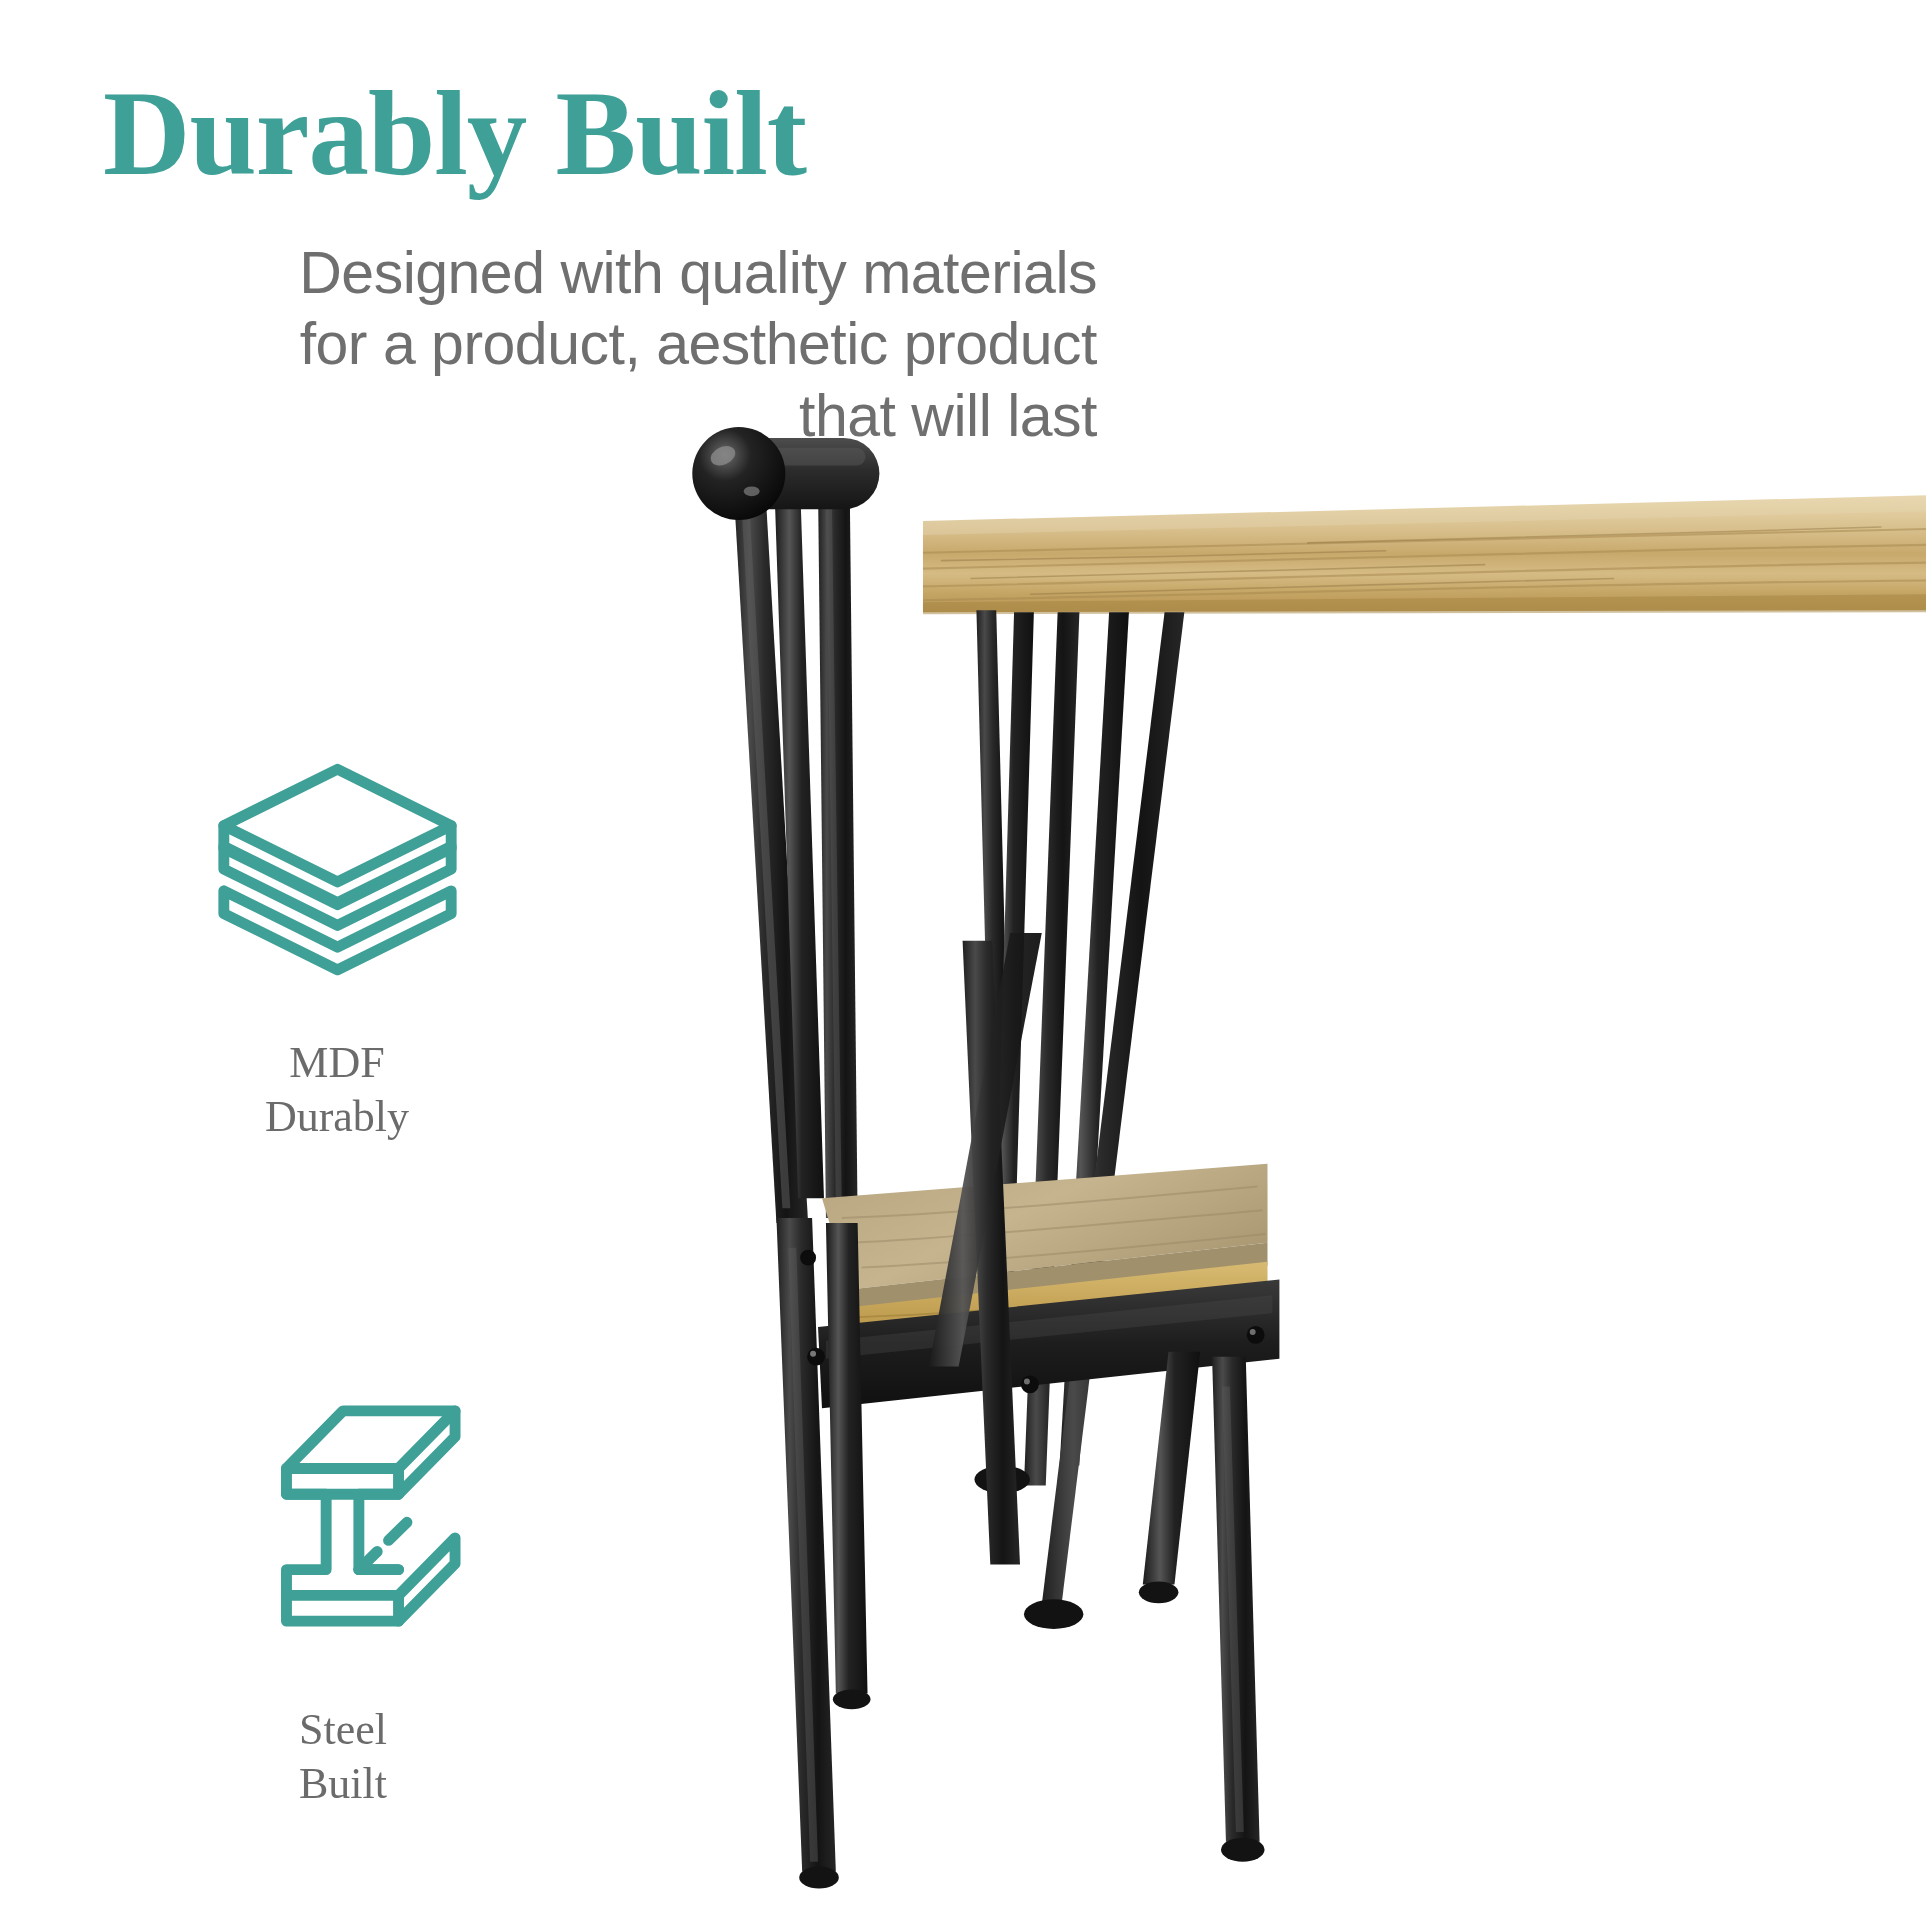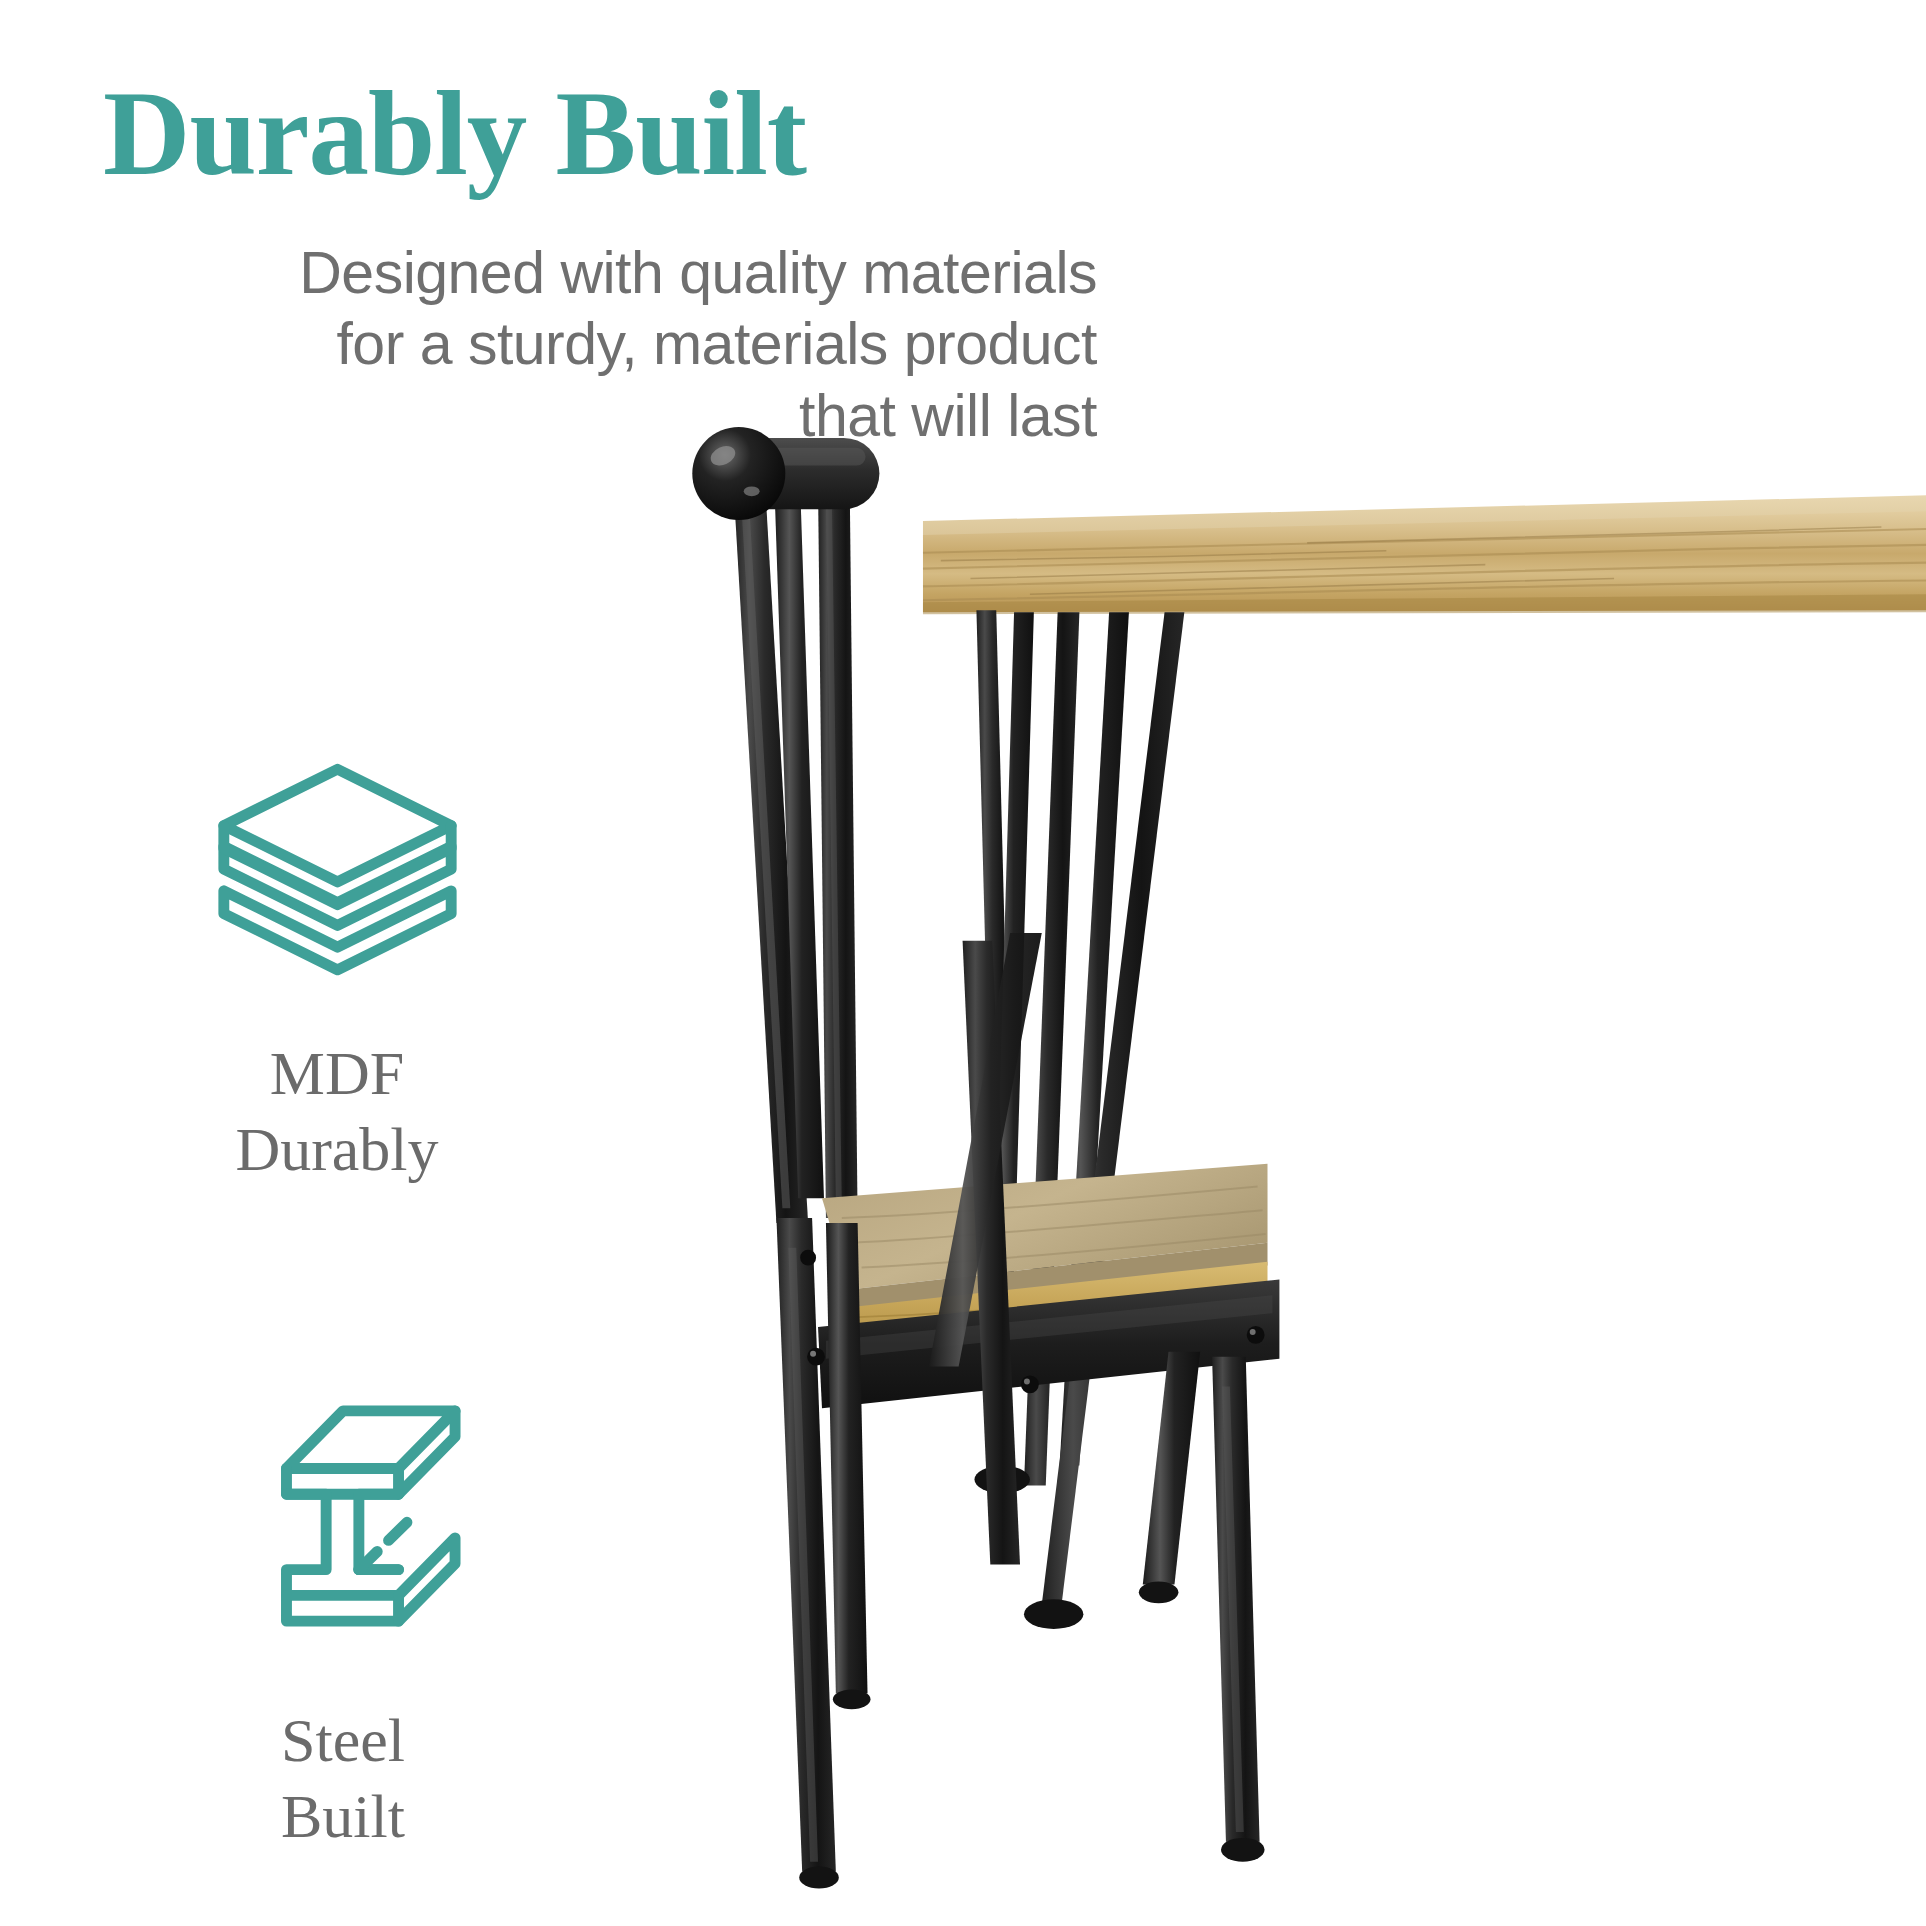--- a/index.html
+++ b/index.html
@@ -44,21 +44,21 @@
   }
   .feature.one{left:129px;top:752px;}
   .feature.two{left:135px;top:1401px;}
   .feature .icon-wrap{
     height:248px;
     display:flex;align-items:center;justify-content:center;
   }
   .feature.two .icon-wrap{height:238px;}
   .feature .label{
     font-family:"Liberation Serif", serif;
-    font-size:62px;
+    font-size:44px;
     line-height:1.22;
     color:#6b6b6b;
     margin-top:36px;
   }
   .feature.two .label{margin-top:64px;}
   .feature .label span{display:block;}
 
   
   .photo{
     position:absolute;left:614px;top:327px;
@@ -68,21 +68,21 @@
 </style>
 </head>
 <body>
 
 <div class="stage">
 
   <div class="headline">Durably Built</div>
 
   <div class="subhead">
     <div>Designed with quality materials</div>
-    <div>for a sturdy, materials product</div>
+    <div>for a product, aesthetic product</div>
     <div>that will last</div>
   </div>
 
   <div class="feature one">
     <div class="icon-wrap">
       <svg width="257" height="246" viewBox="0 0 260 248" fill="none" stroke="#3fa098" stroke-width="11" stroke-linejoin="round" stroke-linecap="round">
 
         <path d="M130 196 L15 139 L15 162 L130 219 L245 162 L245 139 Z"></path>
 
         <path d="M130 151 L15 94 L15 117 L130 174 L245 117 L245 94 Z"></path>

